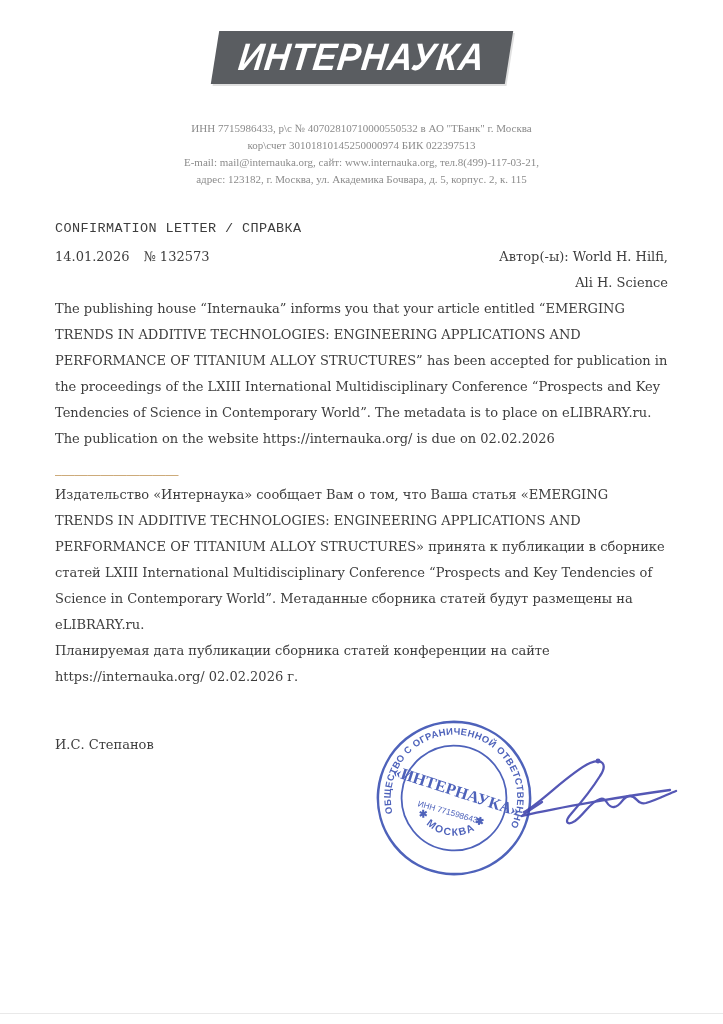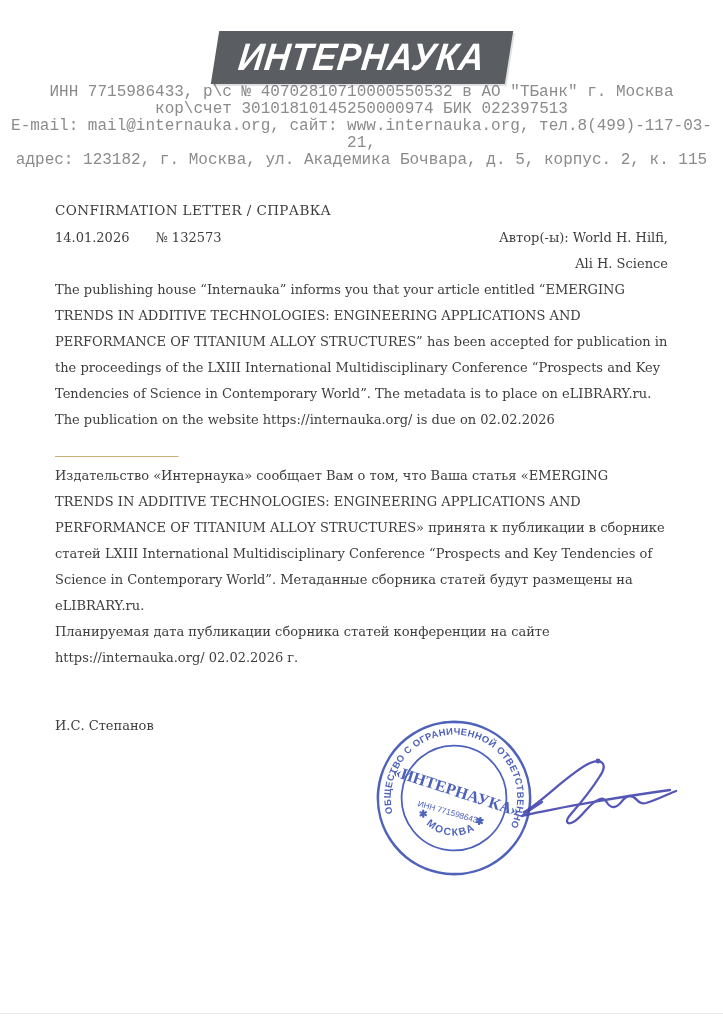--- a/index.html
+++ b/index.html
@@ -16,29 +16,29 @@
     display:flex; align-items:center; justify-content:center;
     box-shadow:2px 2px 0 rgba(0,0,0,0.12);
   }
   .logo-text {
     font-family:"Liberation Sans", sans-serif; font-style:italic; font-weight:600;
     font-size:38px; letter-spacing:1px; color:#ffffff;
     transform:skewX(2deg) scaleX(0.92); white-space:nowrap;
   }
   
   .contacts {
-    text-align:center;
-    font-family:Liberation Mono, monospace; font-size:16px;
+    margin-top:36px; text-align:center;
+    font-family:Liberation Serif, serif; font-size:11px;
     line-height:17px; color:#8b8b8b;
   }
   
   .content { margin:28px 55px 0 55px; width:613px; font-size:13px; line-height:26px; }
-  .letter-title { font-size:13.5px; letter-spacing:0.4px; }
+  .letter-title { font-size:13.5px; letter-spacing:0.4px;font-family:Liberation Mono, monospace; }
   .meta-row { display:flex; justify-content:space-between; align-items:flex-start; margin-top:2px; }
-  .date-num { display:flex; gap:26px; white-space:nowrap; }
+  .date-num { display:flex; gap:14px; white-space:nowrap; }
   .authors { text-align:right; }
   .para { margin-top:0; text-align:left; }
   .pub-line { margin-top:0; }
   .divider-line { margin-top:4px; line-height:26px; letter-spacing:0; color:#a16207; }
   .para-ru { margin-top:0; }
   
   .sig-row { display:flex; justify-content:space-between; margin-top:42px; }
   .sig-left div { line-height:26px; }
   .sig-right { line-height:26px; }
   

